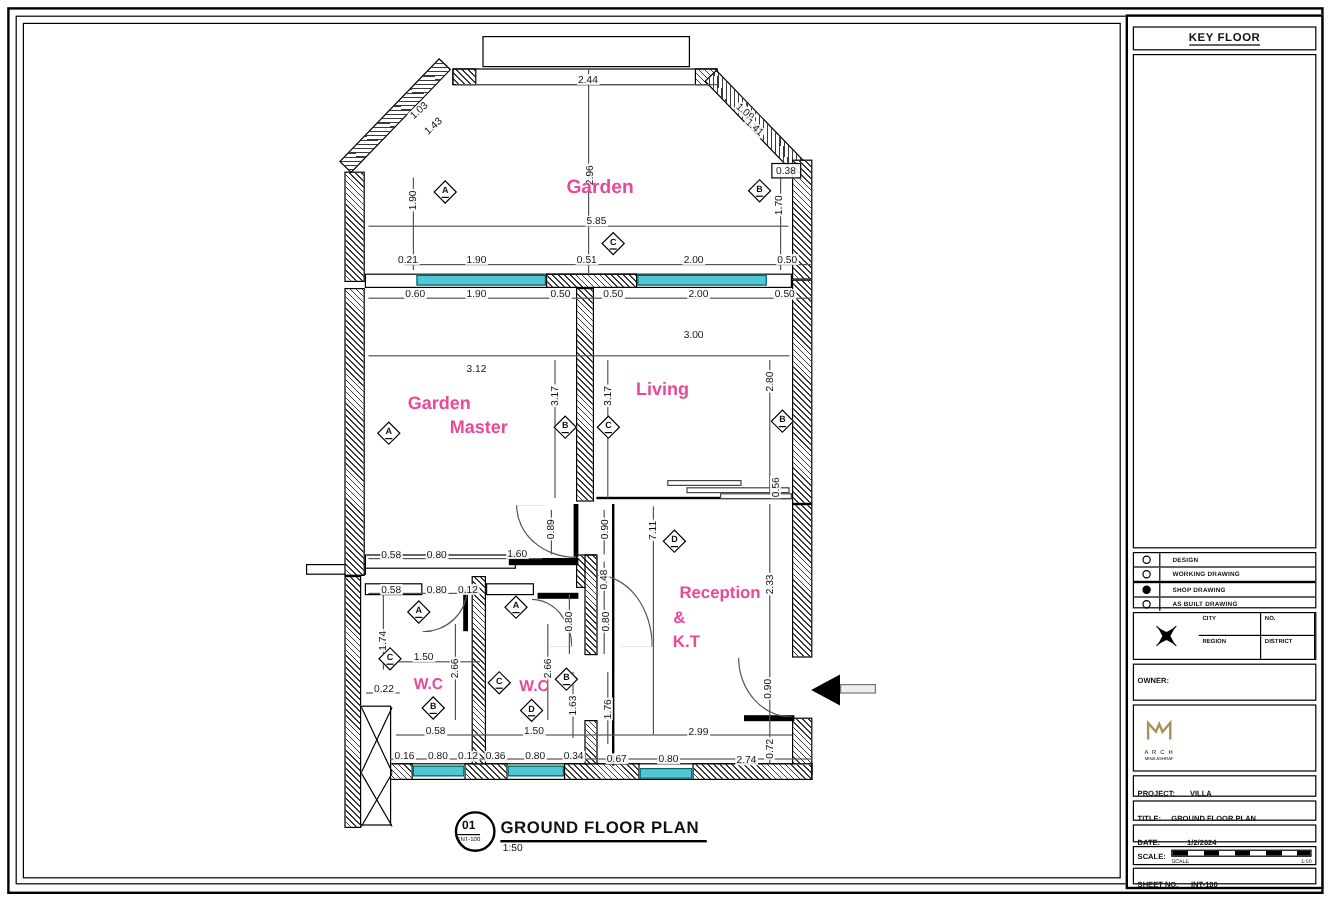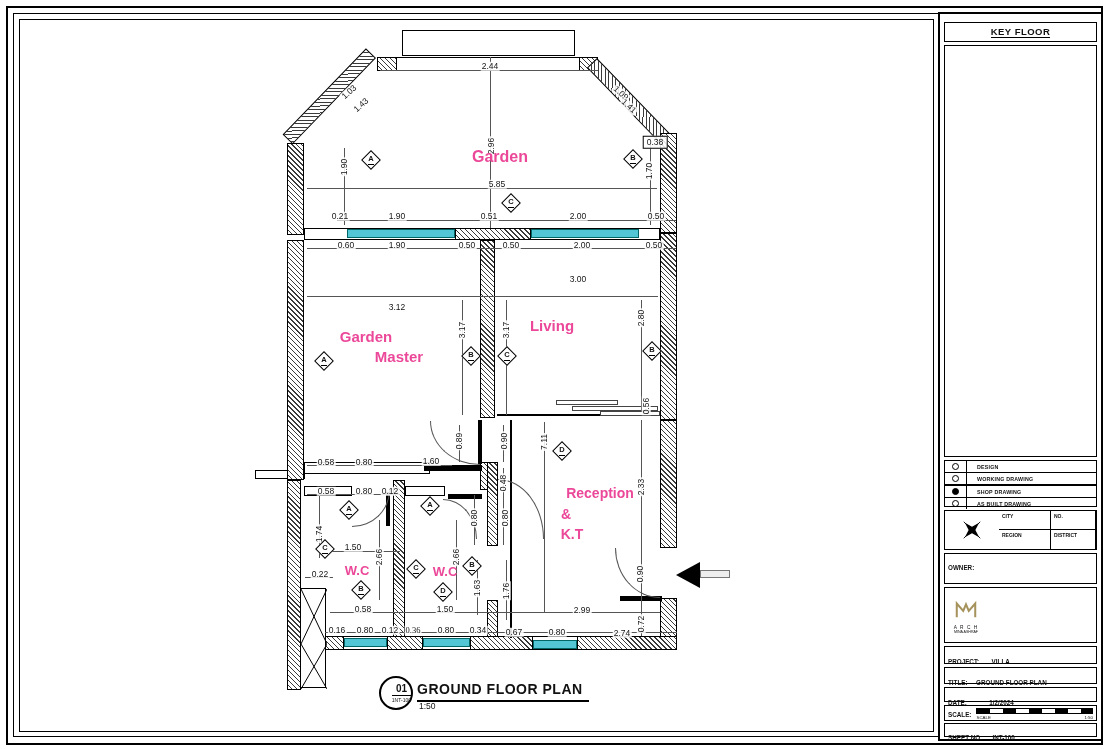--- a/index.html
+++ b/index.html
@@ -22,21 +22,21 @@
   .marker{position:absolute;width:20px;height:20px;transform:translate(-50%,-50%);
           display:flex;align-items:center;justify-content:center;}
   .marker i{position:absolute;inset:3px;border:1px solid #000;background:#fff;transform:rotate(45deg);}
   .marker b{position:relative;font-size:7.5px;line-height:1;border-bottom:1px solid #000;padding-bottom:1px;}
   .shaft{position:absolute;background:#fff;border:1.2px solid #000;box-sizing:border-box;}
   .ahead{position:absolute;width:0;height:0;border-top:13px solid transparent;
          border-bottom:13px solid transparent;border-right:24px solid #000;}
   .astem{position:absolute;background:#eee;border:1px solid #777;box-sizing:border-box;}
   
   .tcircle{position:absolute;width:30px;height:30px;border:2px solid #000;border-radius:50%;
-           background:#fff;display:flex;flex-direction:column;align-items:flex-end;justify-content:center;}
+           background:#fff;display:flex;flex-direction:column;align-items:flex-start;justify-content:center;}
   .tcircle .n{font-weight:bold;font-size:10px;border-bottom:1.3px solid #000;padding:0 4px 1px;}
   .tcircle .s{font-size:5px;padding-top:1px;}
   .dtitle{position:absolute;font-weight:bold;font-size:14px;letter-spacing:.5px;
           border-bottom:2px solid #000;padding:0 6px 3px 0;}
   .dscale{position:absolute;font-size:8.5px;}
   
   #panel{position:absolute;left:938px;top:12px;width:161px;height:725px;border:2px solid #000;background:#fff;}
   .pbox{position:absolute;left:4px;right:4px;border:1.6px solid #000;background:#fff;box-sizing:border-box;}
   .kptitle{display:flex;align-items:center;justify-content:center;}
   .kptitle span{font-weight:bold;font-size:9.5px;letter-spacing:.5px;border-bottom:1.4px solid #000;}
@@ -213,21 +213,21 @@
       <span class="dim" style="left: 477px; top: 588px; transform: translate(-50%, -50%) rotate(-90deg);">1.63</span>
       <span class="dim" style="left: 506px; top: 591px; transform: translate(-50%, -50%) rotate(-90deg);">1.76</span>
       <span class="dim" style="left: 363px; top: 609px; transform: translate(-50%, -50%);">0.58</span>
       <span class="dim" style="left: 445px; top: 609px; transform: translate(-50%, -50%);">1.50</span>
       <span class="dim" style="left: 582px; top: 610px; transform: translate(-50%, -50%);">2.99</span>
       <span class="dim" style="left: 640px; top: 574px; transform: translate(-50%, -50%) rotate(-90deg);">0.90</span>
       <span class="dim" style="left: 641px; top: 624px; transform: translate(-50%, -50%) rotate(-90deg);">0.72</span>
       <span class="dim" style="left: 337px; top: 630px; transform: translate(-50%, -50%);">0.16</span>
       <span class="dim" style="left: 365px; top: 630px; transform: translate(-50%, -50%);">0.80</span>
       <span class="dim" style="left: 390px; top: 630px; transform: translate(-50%, -50%);">0.12</span>
-      <span class="dim" style="left: 413px; top: 630px; transform: translate(-50%, -50%); font-family: Liberation Serif, serif;">0.36</span>
+      <span class="dim" style="left: 413px; top: 630px; transform: translate(-50%, -50%);">0.36</span>
       <span class="dim" style="left: 446px; top: 630px; transform: translate(-50%, -50%);">0.80</span>
       <span class="dim" style="left: 478px; top: 630px; transform: translate(-50%, -50%);">0.34</span>
       <span class="dim" style="left: 514px; top: 632px; transform: translate(-50%, -50%);">0.67</span>
       <span class="dim" style="left: 557px; top: 632px; transform: translate(-50%, -50%);">0.80</span>
       <span class="dim" style="left: 622px; top: 633px; transform: translate(-50%, -50%);">2.74</span>
       <span class="marker" style="left: 371px; top: 160px;">
         <i></i>
         <b>A</b>
       </span>
       <span class="marker" style="left: 633px; top: 159px;">

